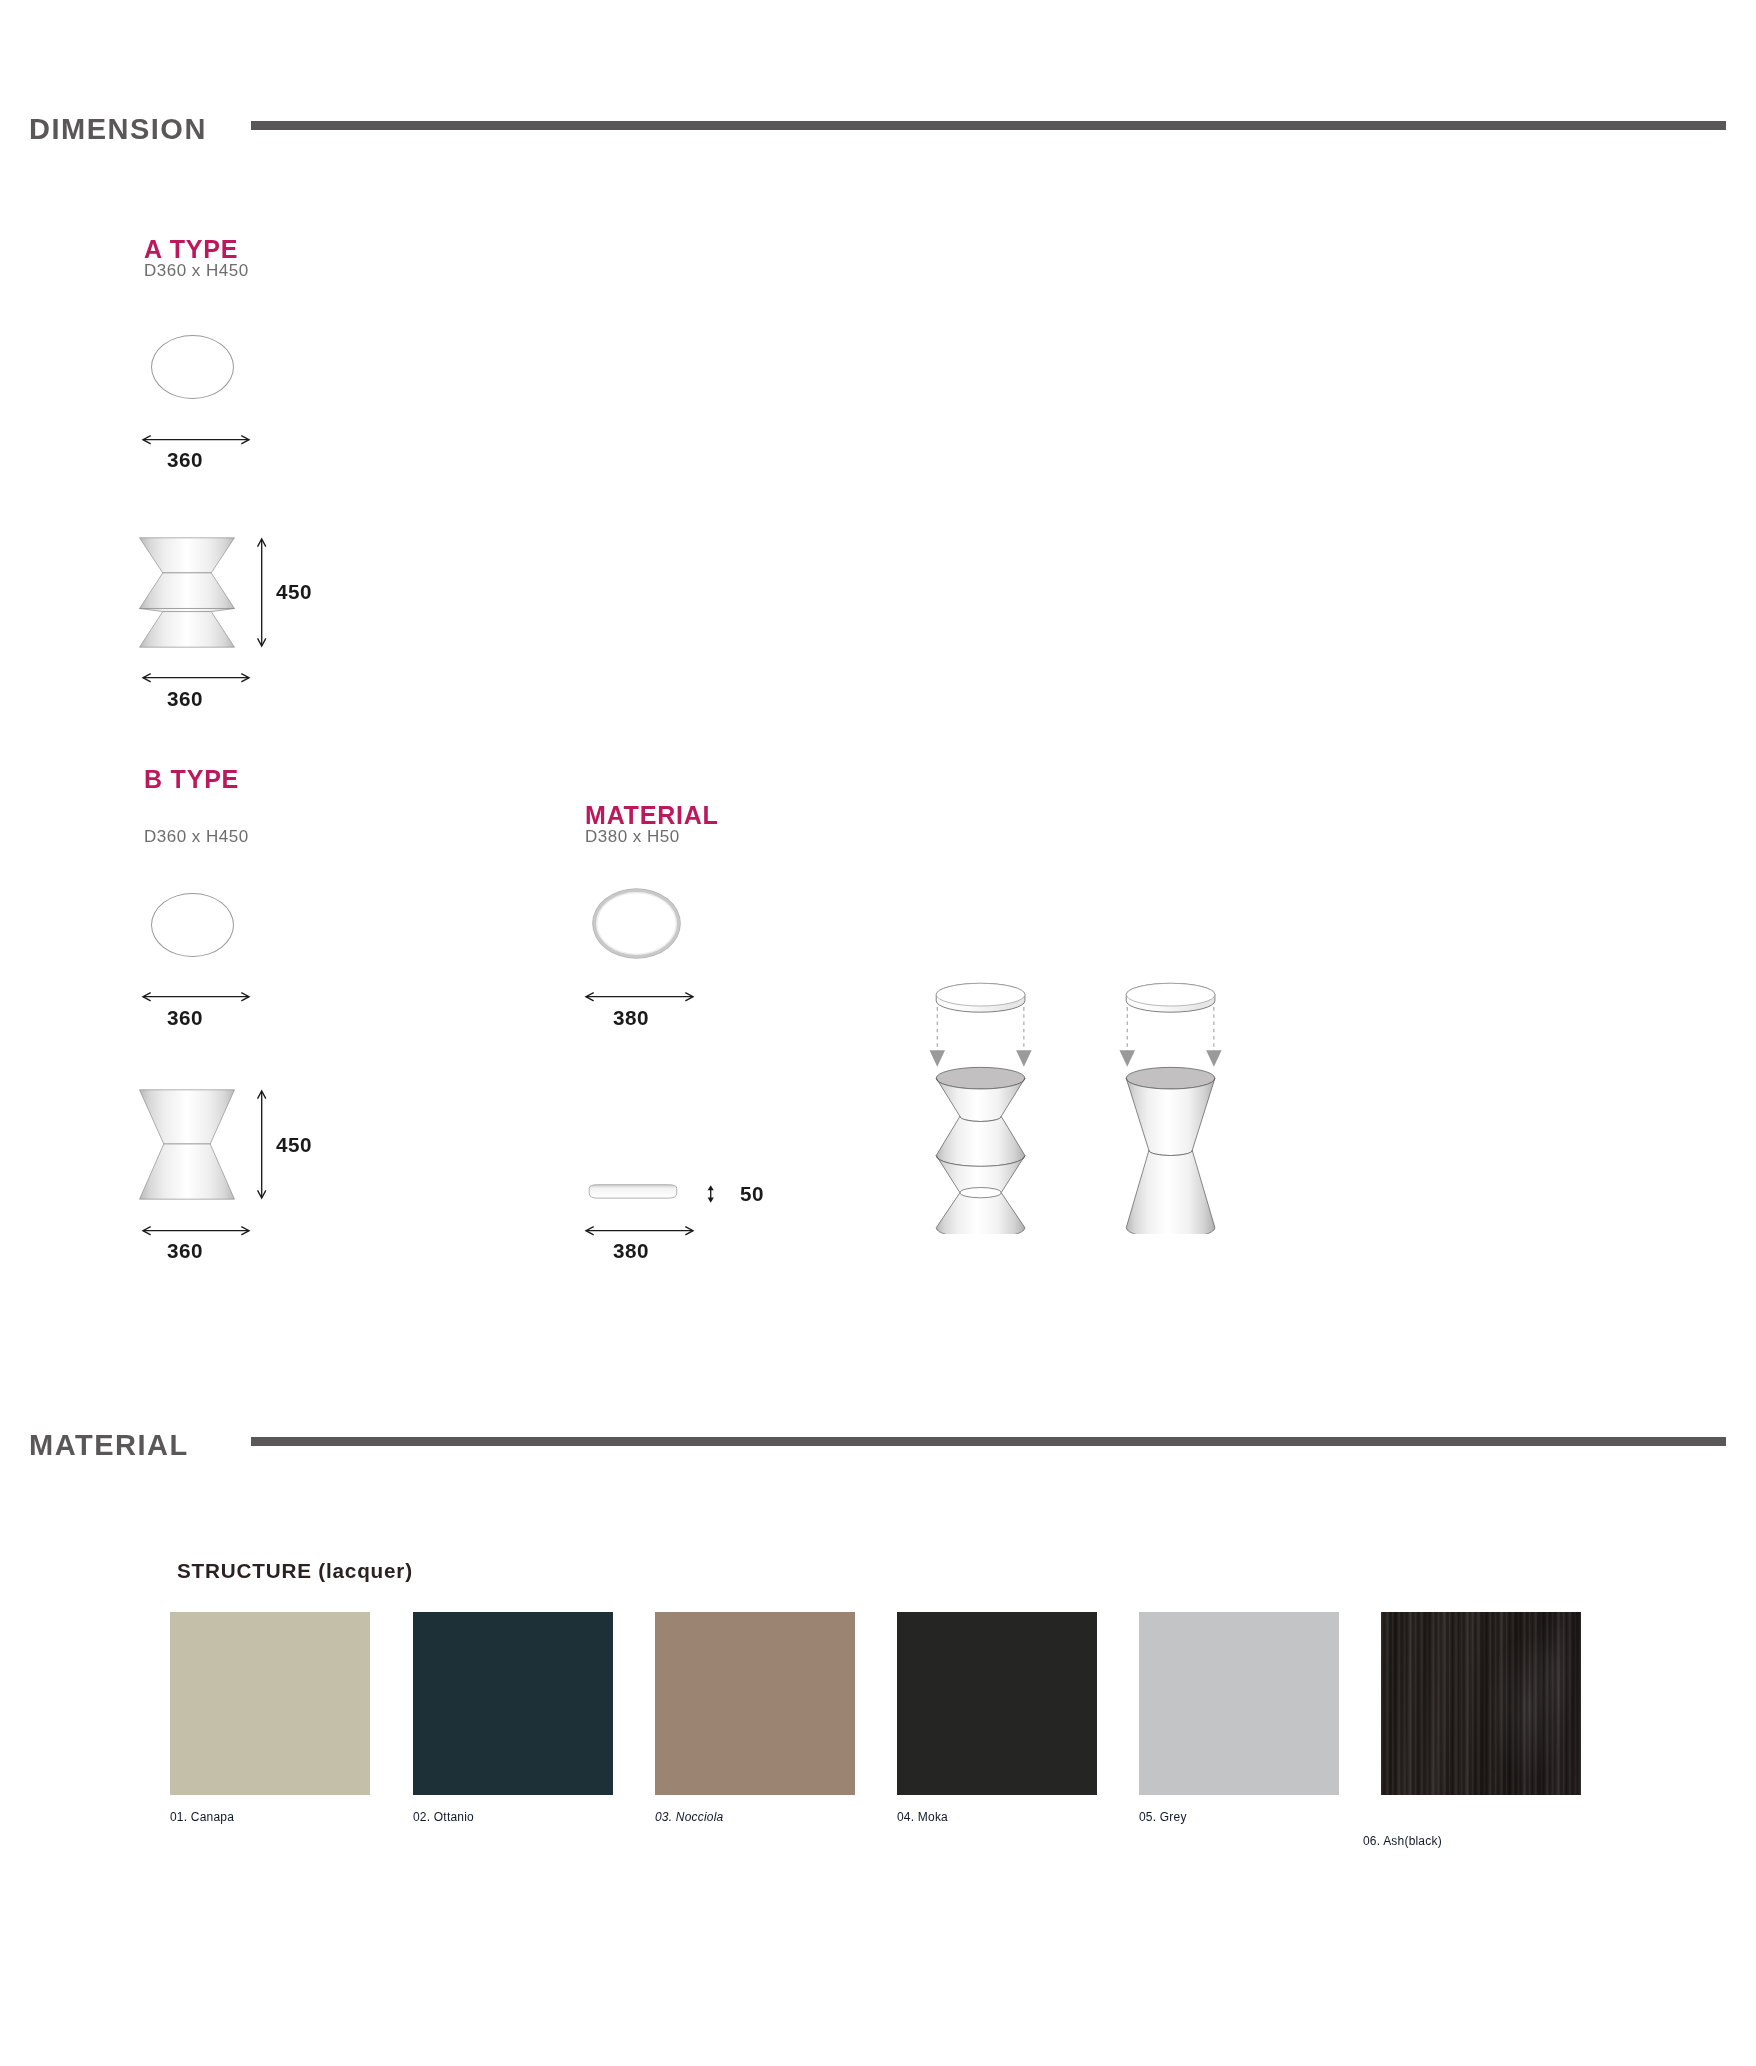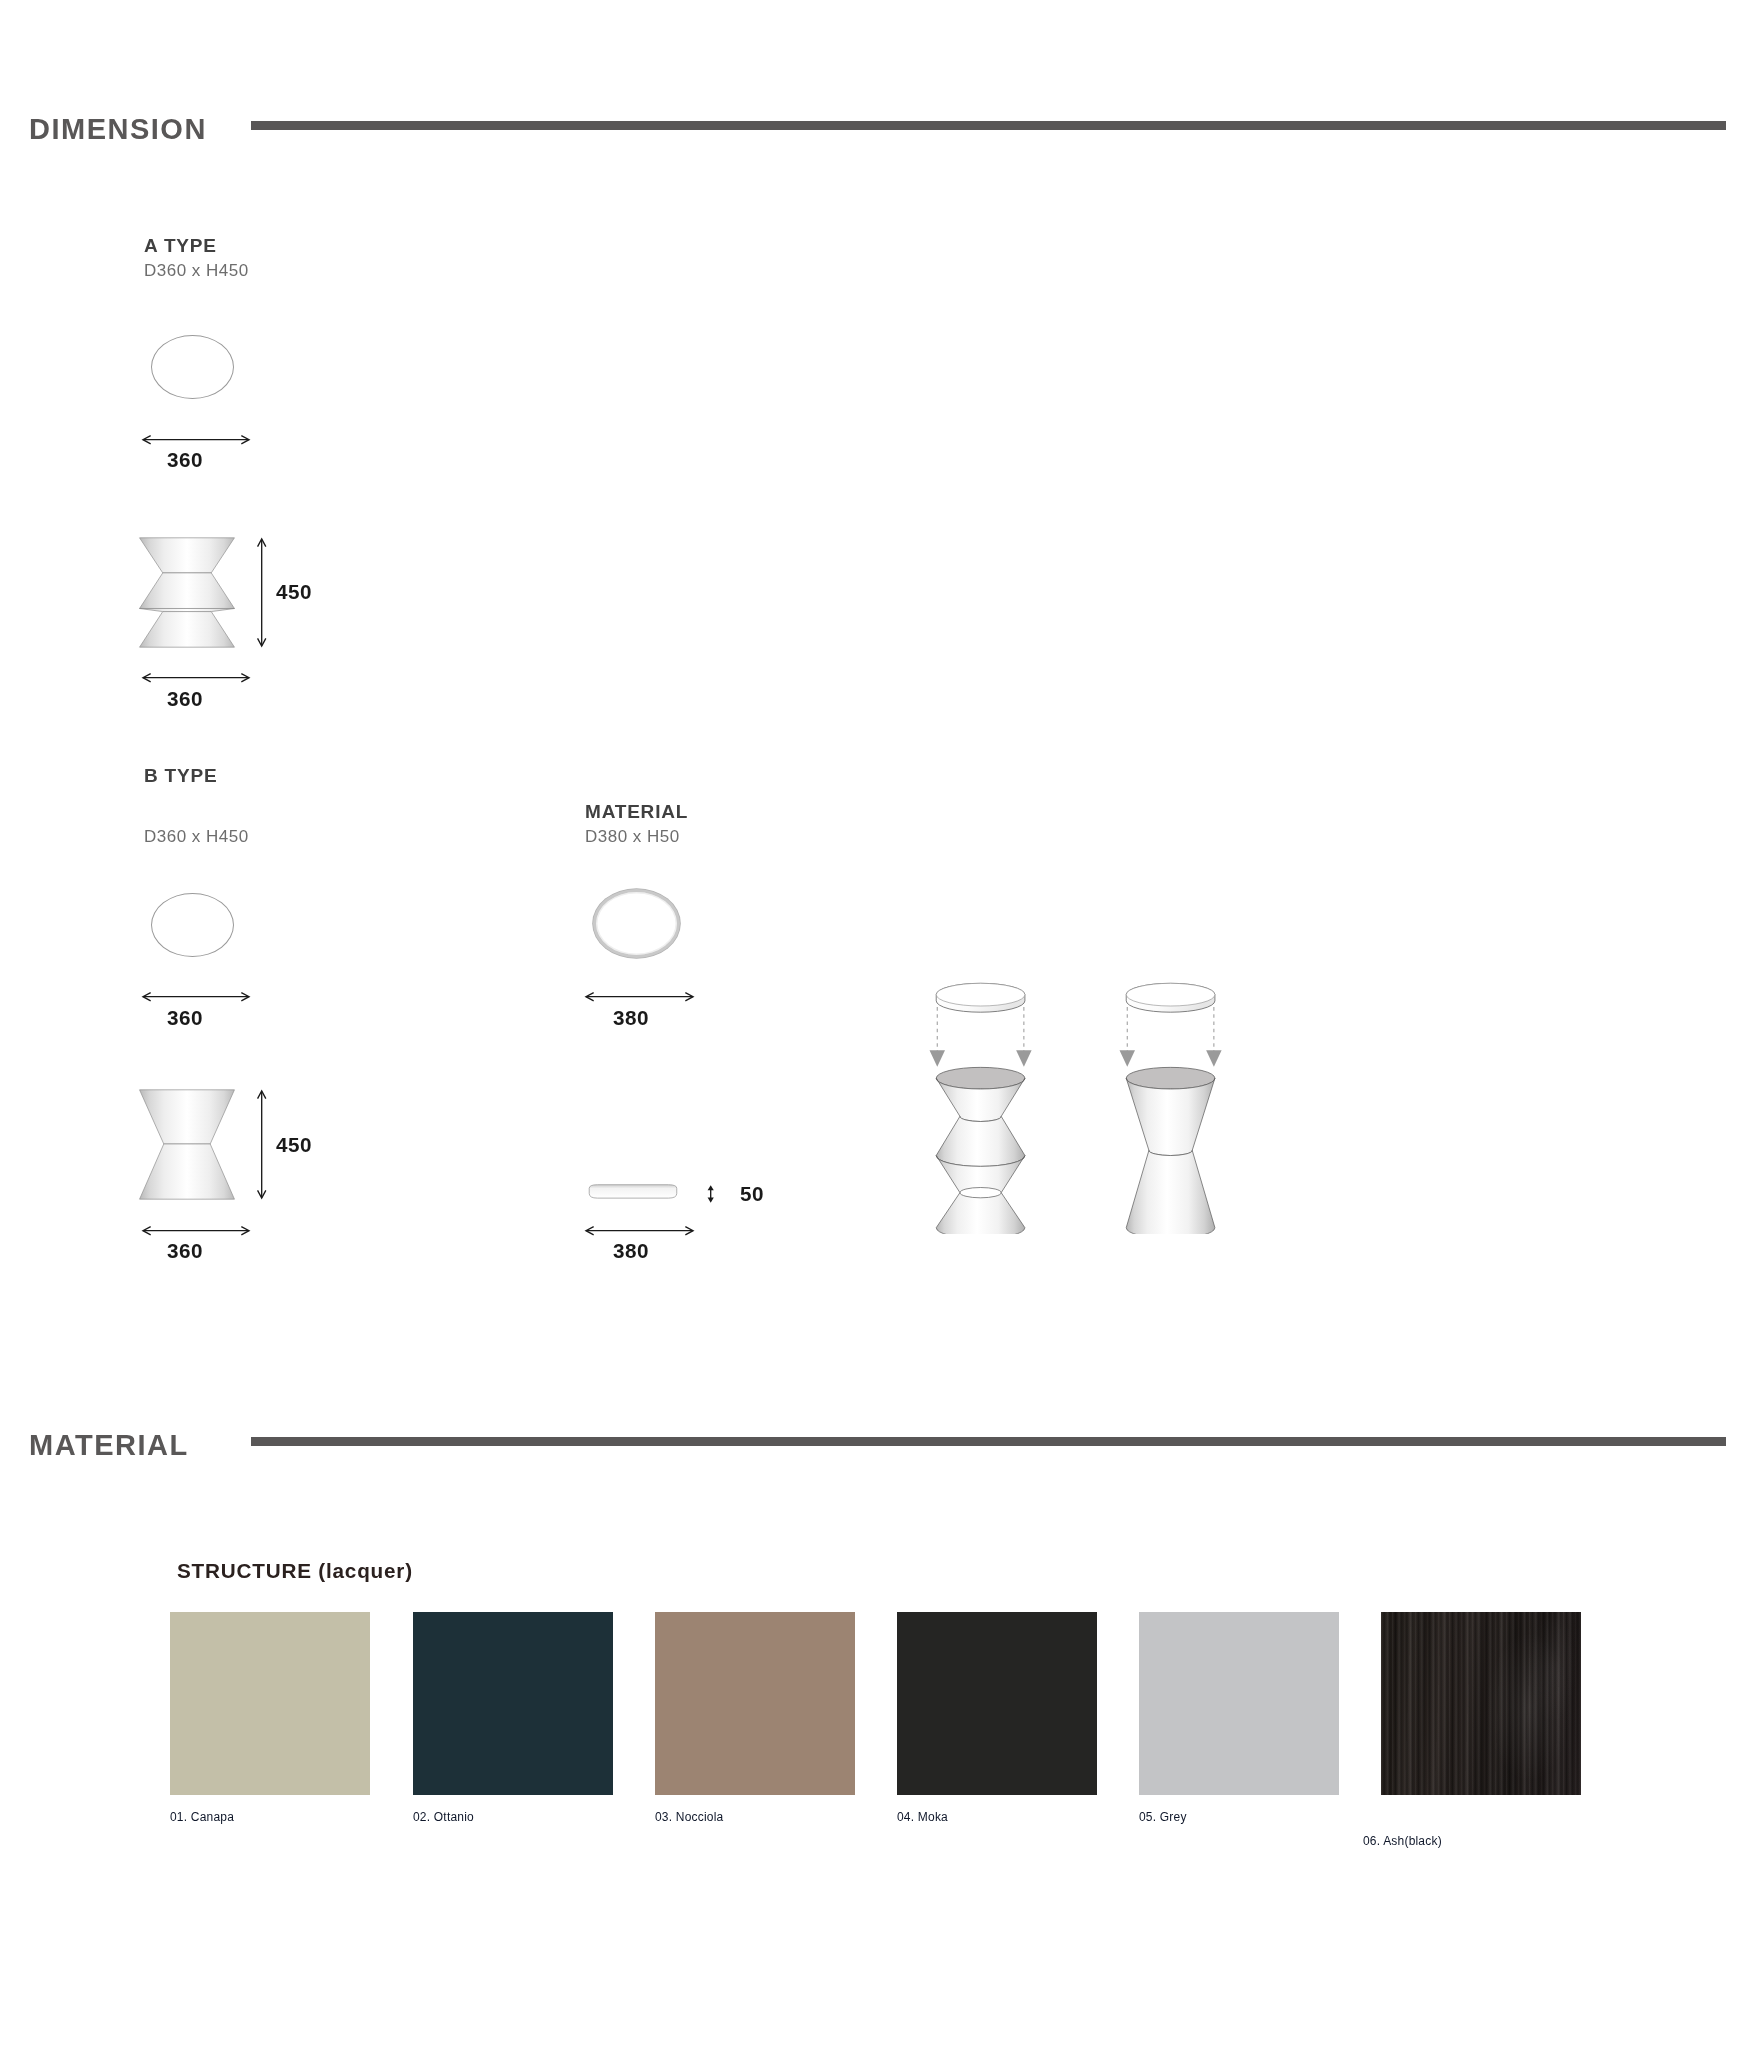--- a/index.html
+++ b/index.html
@@ -12,22 +12,22 @@
 
   
   .sec-label{
     position:absolute;font-weight:700;font-size:29px;letter-spacing:1.5px;
     color:#595757;white-space:nowrap;
   }
   .sec-rule{position:absolute;height:9.3px;background:#595757;}
 
   
   .item-title{
-    position:absolute;font-weight:700;font-size:19px;letter-spacing:0.8px;
-    color:#404040;white-space:nowrap;
+    position:absolute;font-weight:700;font-size:25px;letter-spacing:0.8px;
+    color:#be185d;white-space:nowrap;
   }
   .item-sub{
     position:absolute;font-weight:400;font-size:17px;letter-spacing:0.5px;
     color:#6d6d6d;white-space:nowrap;
   }
 
   
   .dim-num{
     position:absolute;font-weight:700;font-size:20.7px;letter-spacing:0.5px;
     color:#1a1a1a;white-space:nowrap;
@@ -244,21 +244,21 @@
 
 <div class="item-title" style="left:177px;top:1559px;font-size:20.7px;color:#2b211f;">STRUCTURE (lacquer)</div>
 
 <div class="sw-box" style="left:170px;top:1612px;width:200px;height:183px;background:#c3bfa8;"></div>
 <div class="sw-label" style="left:170px;top:1810px;">01. Canapa</div>
 
 <div class="sw-box" style="left:413px;top:1612px;width:200px;height:183px;background:#1d3038;"></div>
 <div class="sw-label" style="left:413px;top:1810px;">02. Ottanio</div>
 
 <div class="sw-box" style="left:655px;top:1612px;width:200px;height:183px;background:#9c8472;"></div>
-<div class="sw-label" style="left:655px;top:1810px;">03. Nocciola</div>
+<div class="sw-label" style="left:655px;top:1810px;font-style:italic;">03. Nocciola</div>
 
 <div class="sw-box" style="left:897px;top:1612px;width:200px;height:183px;background:#252523;"></div>
 <div class="sw-label" style="left:897px;top:1810px;">04. Moka</div>
 
 <div class="sw-box" style="left:1139px;top:1612px;width:200px;height:183px;background:#c3c4c6;"></div>
 <div class="sw-label" style="left:1139px;top:1810px;">05. Grey</div>
 
 <div class="sw-box" style="left:1381px;top:1612px;width:200px;height:183px;background:#241e1b;overflow:hidden;">
   <div class="sw-ash"></div>
 </div>

